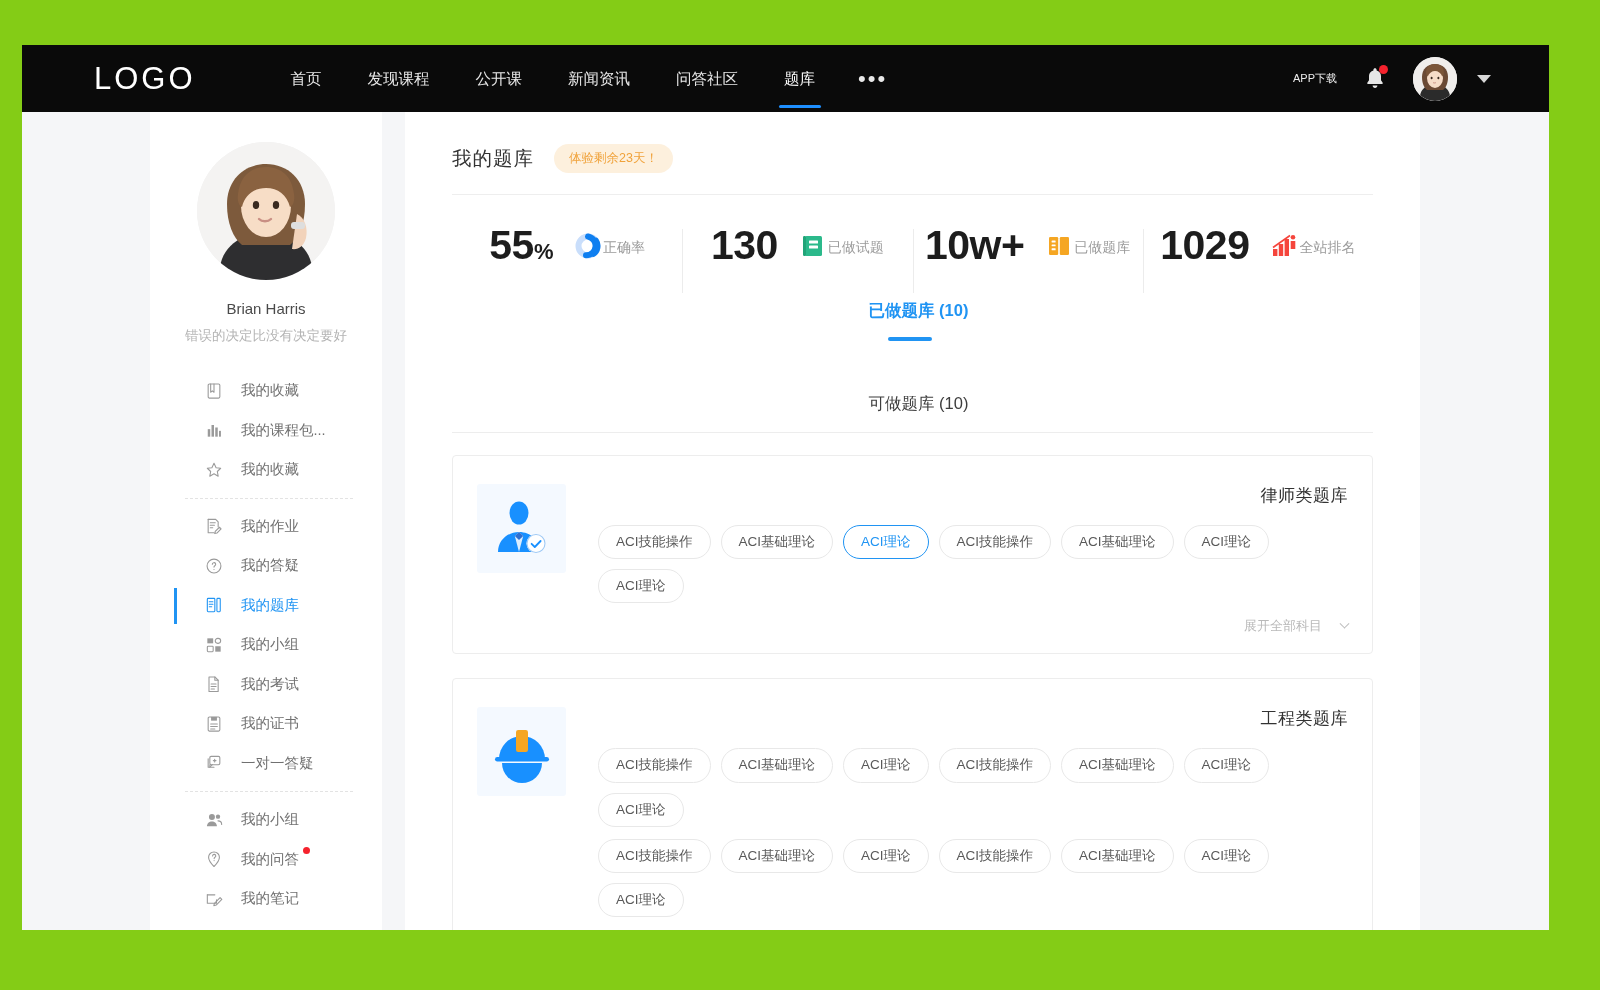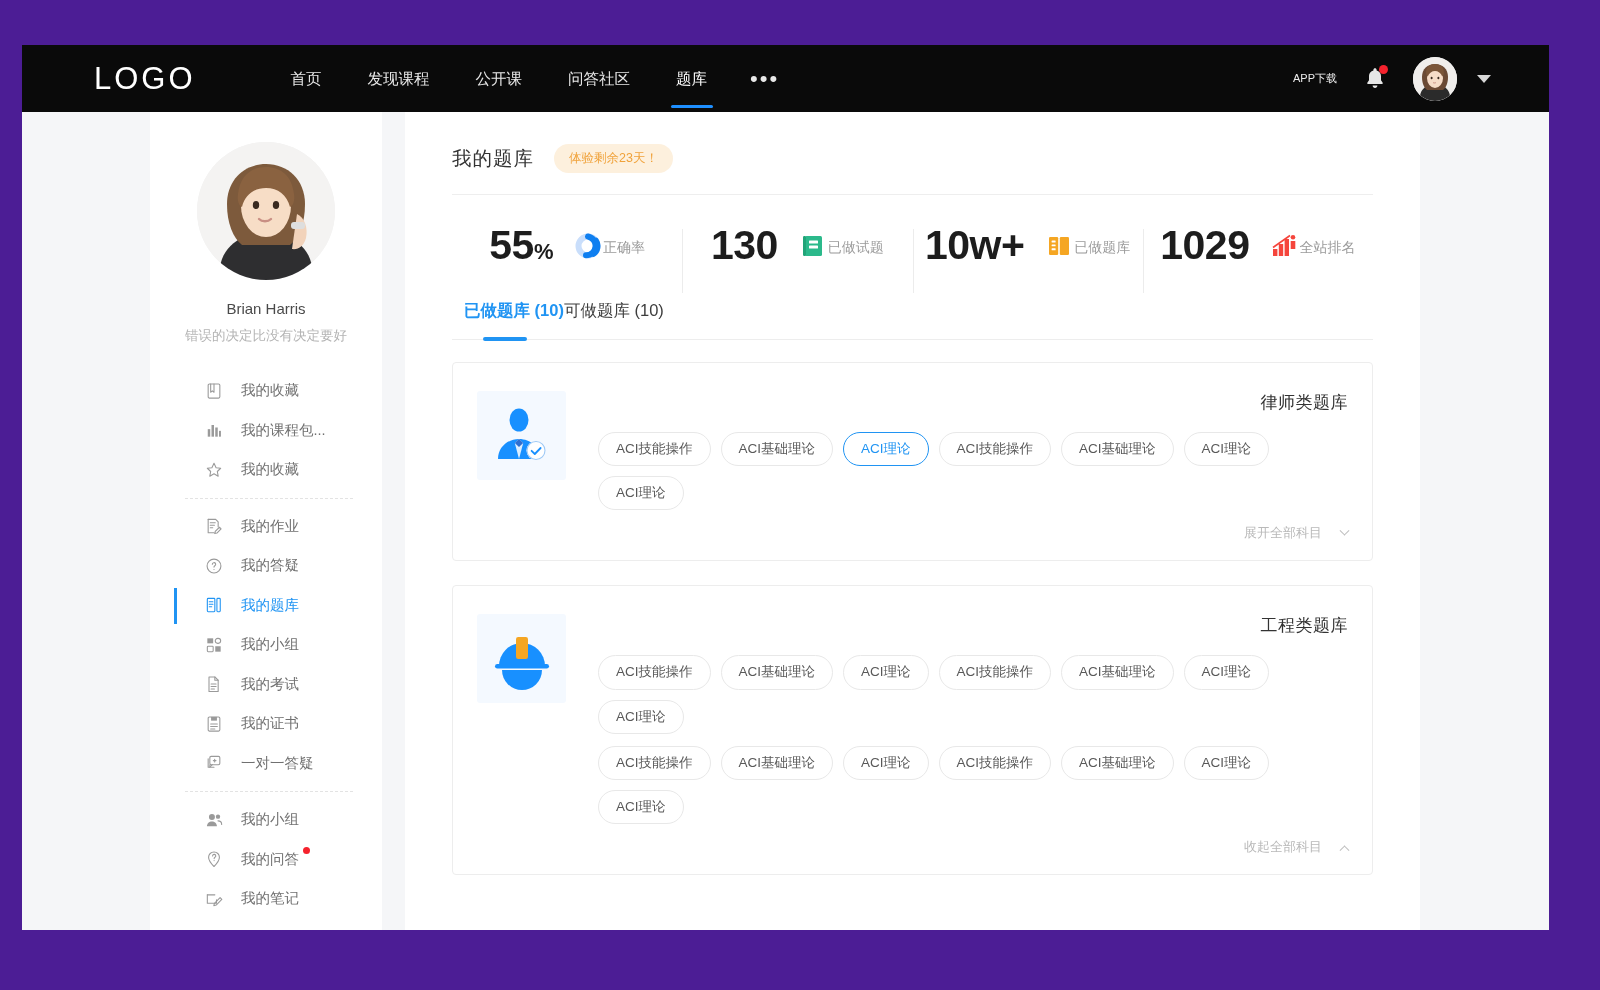--- a/index.html
+++ b/index.html
@@ -6,21 +6,21 @@
   * { box-sizing: border-box; margin: 0; padding: 0; }
   html, body {
     width: 1600px; height: 990px;
     background: #ffffff;
     font-family: "Liberation Sans", "DejaVu Sans", sans-serif;
     overflow: hidden;
   }
   #root {
     position: relative;
     width: 1600px; height: 990px;
-    background: #4c1d95;
+    background: #84cc16;
   }
 
   
   .page-canvas {
     position: absolute;
     left: 22px; top: 45px;
     width: 1527px; height: 885px;
     background: #f5f6f8;
     overflow: hidden;
   }
@@ -258,22 +258,24 @@
   .stat-label {
     margin-top: 4px;
     font-size: 14px;
     color: #9b9b9b;
   }
 
   
   .tabs {
     display: flex;
     align-items: center;
+    gap: 54px;
     padding: 12px 0 0 12px;
     border-bottom: 1px solid #ededed;
+    flex-direction: column;
   }
   .tab {
     position: relative;
     font-size: 16.5px;
     color: #3d3d3d;
     padding-bottom: 17px;
     cursor: pointer;
     white-space: nowrap;
   }
   .tab.active { color: #2094f3; font-weight: 700; }
@@ -366,20 +368,21 @@
 
 <div id="root">
   <div class="page-canvas">
 
     <div class="topnav">
       <div class="logo">LOGO</div>
       <div class="nav-items" id="nav-items">
           <div class="nav-item">首页</div>
           <div class="nav-item">发现课程</div>
           <div class="nav-item">公开课</div>
+          <div class="nav-item">新闻资讯</div>
           <div class="nav-item">问答社区</div>
           <div class="nav-item active">题库</div>
         </div>
       <div class="nav-dots">•••</div>
       <div class="nav-right">
         <div class="app-dl">APP下载</div>
         <div class="bell-wrap">
           <svg width="24" height="25" viewBox="0 0 24 25">
             <path d="M12 2.2c-.9 0-1.6.7-1.6 1.6v.6C7.9 5 6 7.2 6 9.9v4.3l-1.7 2.6c-.3.5 0 1.1.6 1.1h14.2c.6 0 .9-.6.6-1.1L18 14.2V9.9c0-2.7-1.9-4.9-4.4-5.5v-.6c0-.9-.7-1.6-1.6-1.6z" fill="#e6e6e6"></path>
             <path d="M9.6 19.6c0 1.3 1.1 2.4 2.4 2.4s2.4-1.1 2.4-2.4z" fill="#e6e6e6"></path>

